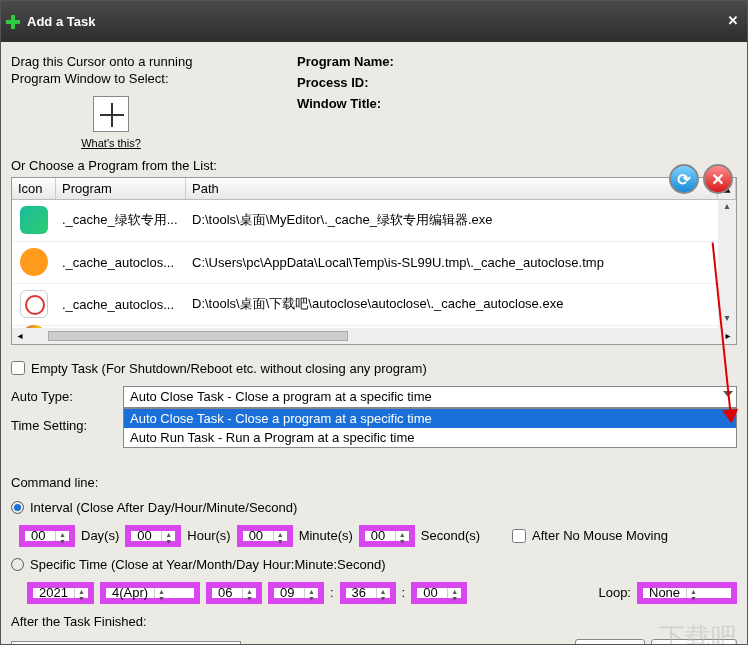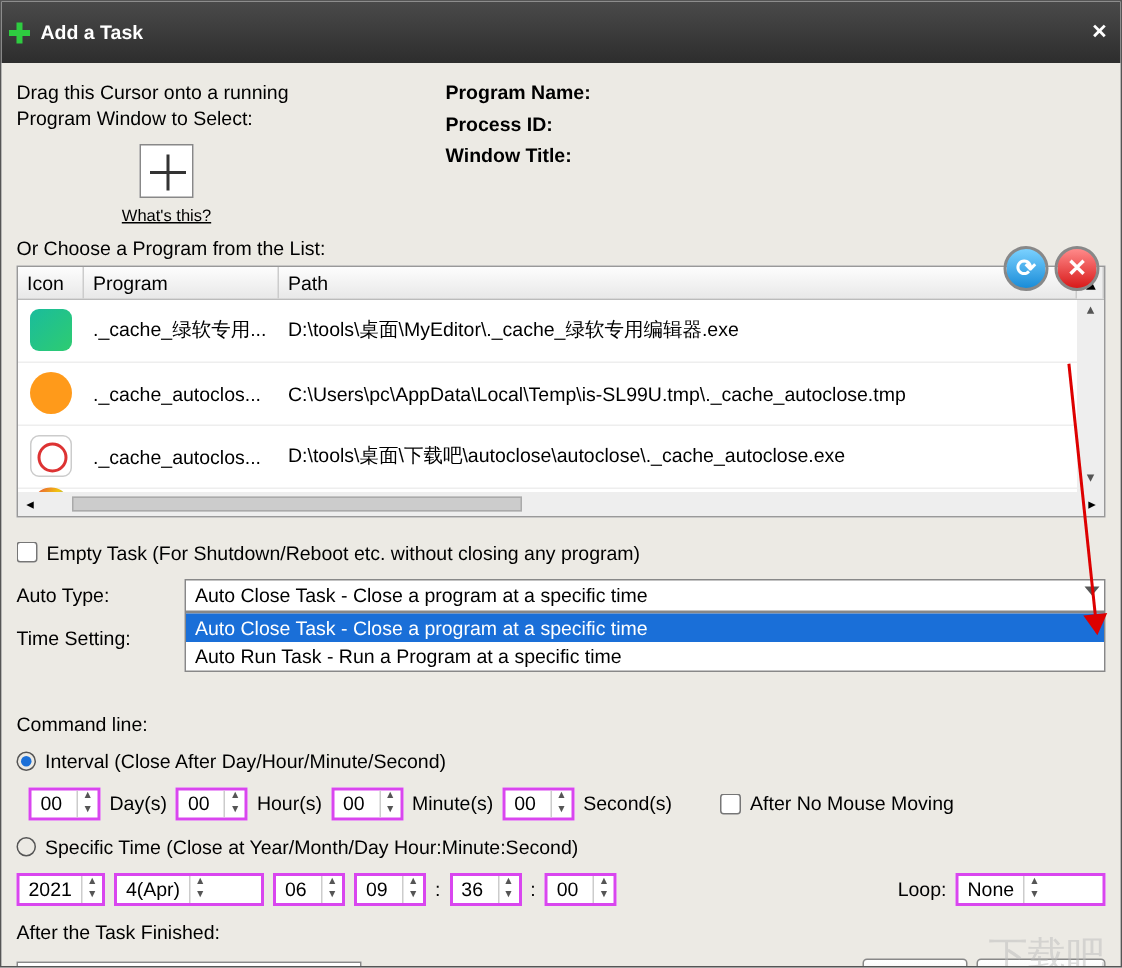--- a/index.html
+++ b/index.html
@@ -49,21 +49,21 @@
 .formsection { margin-top:16px; }
 .row { display:flex; align-items:center; margin-top:10px; gap:6px; }
 input[type=checkbox] { width:14px; height:14px; }
 .lbl { min-width:106px; }
 .dropdown { flex:1; position:relative; }
 .dropdown .field { border:1px solid #888; background:#fff; height:22px; display:flex; align-items:center; padding:0 20px 0 6px; }
 .dropdown .arrow { position:absolute; right:4px; top:5px; width:0; height:0; border-left:5px solid transparent; border-right:5px solid transparent; border-top:6px solid #555; }
 .dropdown .list { position:absolute; top:22px; left:0; right:0; background:#fff; border:1px solid #888; z-index:10; }
 .dropdown .list .opt { padding:2px 6px; }
 .dropdown .list .opt.sel { background:#1a6fd8; color:#fff; }
-.spinner { display:flex; border:2px solid #d946ef; background:#fff; height:22px; }
+.spinner { display:flex; border:6px solid #d946ef; background:#fff; height:22px; }
 .spinner .val { padding:0 6px; display:flex; align-items:center; min-width:30px; }
 .spinner .arrows { width:14px; display:flex; flex-direction:column; border-left:1px solid #ccc; }
 .spinner .arrows span { flex:1; font-size:7px; text-align:center; color:#555; }
 .radio { width:13px; height:13px; border-radius:50%; border:1px solid #555; display:inline-flex; align-items:center; justify-content:center; }
 .radio.on::after { content:""; width:7px; height:7px; border-radius:50%; background:#1a6fd8; }
 .btn { height:26px; padding:0 22px; background:linear-gradient(#fff,#e4e4e4); border:1px solid #888; border-radius:3px; display:flex; align-items:center; }
 .arrow-annot { position:absolute; right:24px; top:200px; width:2px; height:180px; background:#d00; z-index:30; transform:rotate(-6deg); pointer-events:none; }
 .arrow-annot::after { content:""; position:absolute; bottom:-2px; left:-7px; width:0; height:0; border-left:8px solid transparent; border-right:8px solid transparent; border-top:14px solid #d00; }
 .watermark { position:absolute; right:10px; bottom:4px; font-size:26px; color:#bbb; opacity:.5; font-family:"Microsoft YaHei",sans-serif; pointer-events:none; }
 </style>
@@ -216,21 +216,21 @@
         <span>Second(s)</span>
         <span style="width:20px"></span>
         <input type="checkbox" style="">
         <span>After No Mouse Moving</span>
       </div>
 
       <div class="row">
         <span class="radio"></span>
         <span>Specific Time (Close at Year/Month/Day Hour:Minute:Second)</span>
       </div>
-      <div class="row" style="margin-left:0;">
+      <div class="row" style="margin-left:16px;">
         <div class="spinner">
             <span class="val">2021</span>
             <span class="arrows">
               <span>▲</span>
               <span>▼</span>
             </span>
           </div>
         <div class="spinner" style="min-width:100px">
             <span class="val">4(Apr)</span>
             <span class="arrows">

